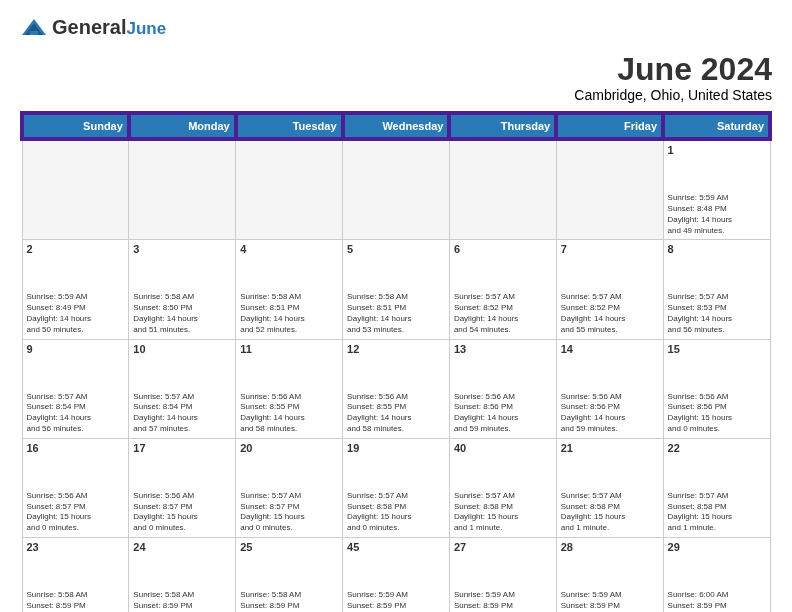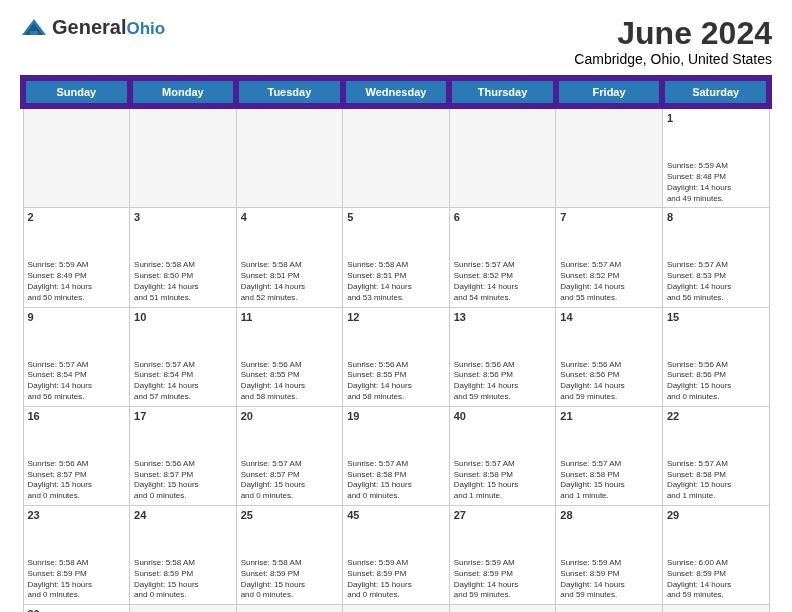--- a/index.html
+++ b/index.html
@@ -27,20 +27,21 @@
       display: flex;
       align-items: center;
       gap: 4px;
     }
     .logo-icon {
       width: 28px;
       height: 22px;
     }
     .title-area {
       text-align: right;
+      margin-top: 36px;
     }
     .month-title {
       font-size: 32px;
       font-weight: bold;
       color: #333;
       line-height: 1.1;
     }
     .location {
       font-size: 14px;
       color: #000000;
@@ -51,22 +52,22 @@
       border-collapse: collapse;
       width: 100%;
       table-layout: fixed;
     }
     .calendar th {
       background: #2a7ab7;
       color: #fff;
       font-size: 11px;
       font-weight: bold;
       padding: 5px 4px;
-      text-align: center;
-      border: 6px solid #4c1d95;
+      text-align: right;
+      border: 4px solid #4c1d95;
     }
     .calendar td {
       border: 1px solid #ccc;
       vertical-align: top;
       padding: 3px 4px;
       background: #fff;
       font-size: 8.5px;
       color: #333;
       height: 78px;
     }
@@ -95,21 +96,21 @@
 
 <div class="page">
   <div class="header">
     <div class="logo">
       <svg class="logo-icon" viewBox="0 0 28 22" xmlns="http://www.w3.org/2000/svg">
         <polygon points="14,2 26,18 2,18" fill="#2a7ab7"></polygon>
         <polygon points="14,6 23,18 5,18" fill="#1a5a8a"></polygon>
         <rect x="10" y="14" width="8" height="4" fill="#2a7ab7"></rect>
       </svg>
       <div>
-        <span style="font-size:20px;font-weight:bold;color:#333;">General</span><span style="font-size:17px;font-weight:bold;color:#2a7ab7;">Ohio</span>
+        <span style="font-size:20px;font-weight:bold;color:#333;">General</span><span style="font-size:17px;font-weight:bold;color:#2a7ab7;">June</span>
       </div>
     </div>
     <div class="title-area">
       <div class="month-title">June 2024</div>
       <div class="location">Cambridge, Ohio, United States</div>
     </div>
   </div>
 
   <table class="calendar">
     <thead>

